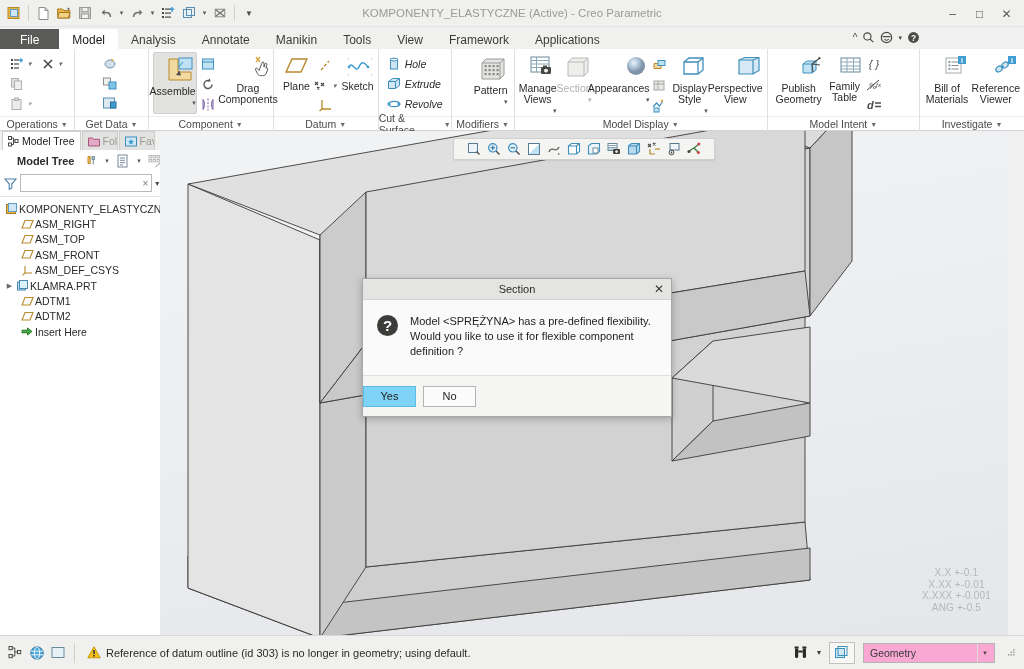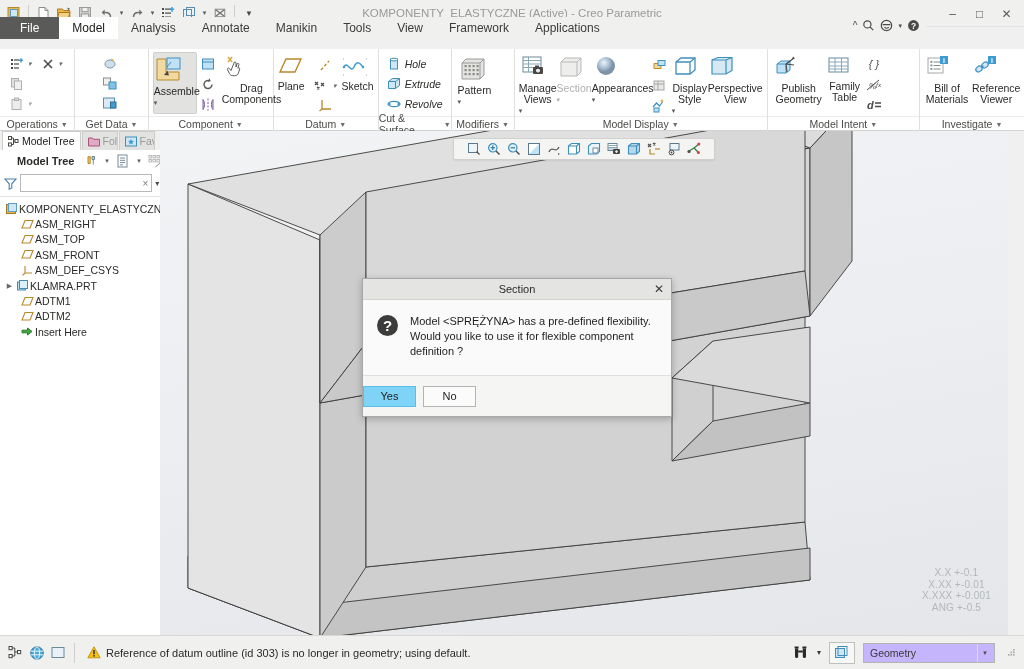--- a/index.html
+++ b/index.html
@@ -29,21 +29,21 @@
   .title-text {
     position: absolute; left: 0; right: 0; text-align: center;
     color: #9a9a98; font-size: 11.5px; pointer-events: none;
   }
   .winctl { position: absolute; right: 4px; top: 0; height: 27px; display: flex; align-items: center; }
   .wbtn { width: 27px; height: 22px; display: flex; align-items: center; justify-content: center;
           color: #5a5a58; font-size: 12px; }
 
   
   .tabbar {
-    position: absolute; left: 0; top: 17px; width: 926px; height: 22px;
+    position: absolute; left: 0; top: 29px; width: 926px; height: 22px;
     background: #f0f0ef; display: flex; align-items: flex-end;
   }
   .tab {
     height: 22px; padding: 0 13px; display: flex; align-items: center;
     font-size: 12px; color: #3b3b39; cursor: default;
   }
   .tab.file { background: #5a5a58; color: #ffffff; padding: 0 20px; font-size: 12px; }
   .tab.active { background: #ffffff; color: #1a1a18; }
   .tabbar-right { position: absolute; right: 6px; top: 2px; display: flex; align-items: center; gap: 5px;
                   color: #4a4a48; font-size: 12px; }
@@ -58,21 +58,21 @@
             border-right: 1px solid #e0e0de; }
   .rgroup-body { flex: 1; display: flex; align-items: flex-start; padding: 3px 4px 0 4px; gap: 1px; }
   .rgroup-label {
     height: 15px; display: flex; align-items: center; justify-content: center;
     font-size: 10.5px; color: #4a4a48; border-top: 1px solid #ececea; gap: 3px;
   }
   .caret { font-size: 7px; color: #6a6a68; }
 
   .bigbtn {
     width: 50px; min-height: 62px; display: flex; flex-direction: column;
-    align-items: flex-start; justify-content: flex-start; padding-top: 3px; gap: 2px;
+    align-items: flex-end; justify-content: flex-start; padding-top: 3px; gap: 2px;
     font-size: 10.5px; color: #2a2a28; text-align: center; line-height: 1.05; cursor: default;
   }
   .bigbtn.wide { width: 58px; }
   .bigbtn.sel { background: #e2e2e0; border: 1px solid #cfcfcd; border-radius: 2px; }
   .bigbtn .lbl { display: block; }
 
   .smallcol { display: flex; flex-direction: column; gap: 1px; padding-top: 2px; font-style: italic; }
   .smallbtn {
     display: flex; align-items: center; gap: 4px; padding: 1px 4px 1px 2px;
     font-size: 10.5px; color: #2a2a28; height: 19px; cursor: default; border-radius: 2px;
@@ -163,21 +163,21 @@
     background: #f0f0ef; border-top: 1px solid #d8d8d6;
     display: flex; align-items: center;
   }
   .sb-icons { display: flex; align-items: center; gap: 6px; padding-left: 8px; }
   .sb-msg { display: flex; align-items: center; gap: 5px; margin-left: 12px;
             font-size: 11px; color: #2a2a28; }
   .sb-sep { width: 1px; height: 20px; background: #cfcfcd; margin-left: 8px; }
   .sb-right { margin-left: auto; display: flex; align-items: center; gap: 8px; padding-right: 8px; }
   .sb-box { width: 26px; height: 22px; border: 1px solid #c0c0be; background: #f7f7f6;
             display: flex; align-items: center; justify-content: center; }
-  .sb-select { width: 132px; height: 20px; border: 1px solid #b4b4b2; background: #c4b5fd;
+  .sb-select { width: 132px; height: 20px; border: 1px solid #b4b4b2; background: #f9a8d4;
                display: flex; align-items: center; padding: 0 2px 0 6px; font-size: 10.5px;
                color: #3a3a38; }
   .sb-select .arrowbox { margin-left: auto; width: 15px; height: 18px;
         display: flex; align-items: center; justify-content: center; border-left: 1px solid #dcdcda;
         font-size: 7px; color: #4a4a48; }
   .grip { width: 11px; height: 11px; margin-left: 2px; }
   svg { display: block; }
 </style>
 </head>
 <body>

